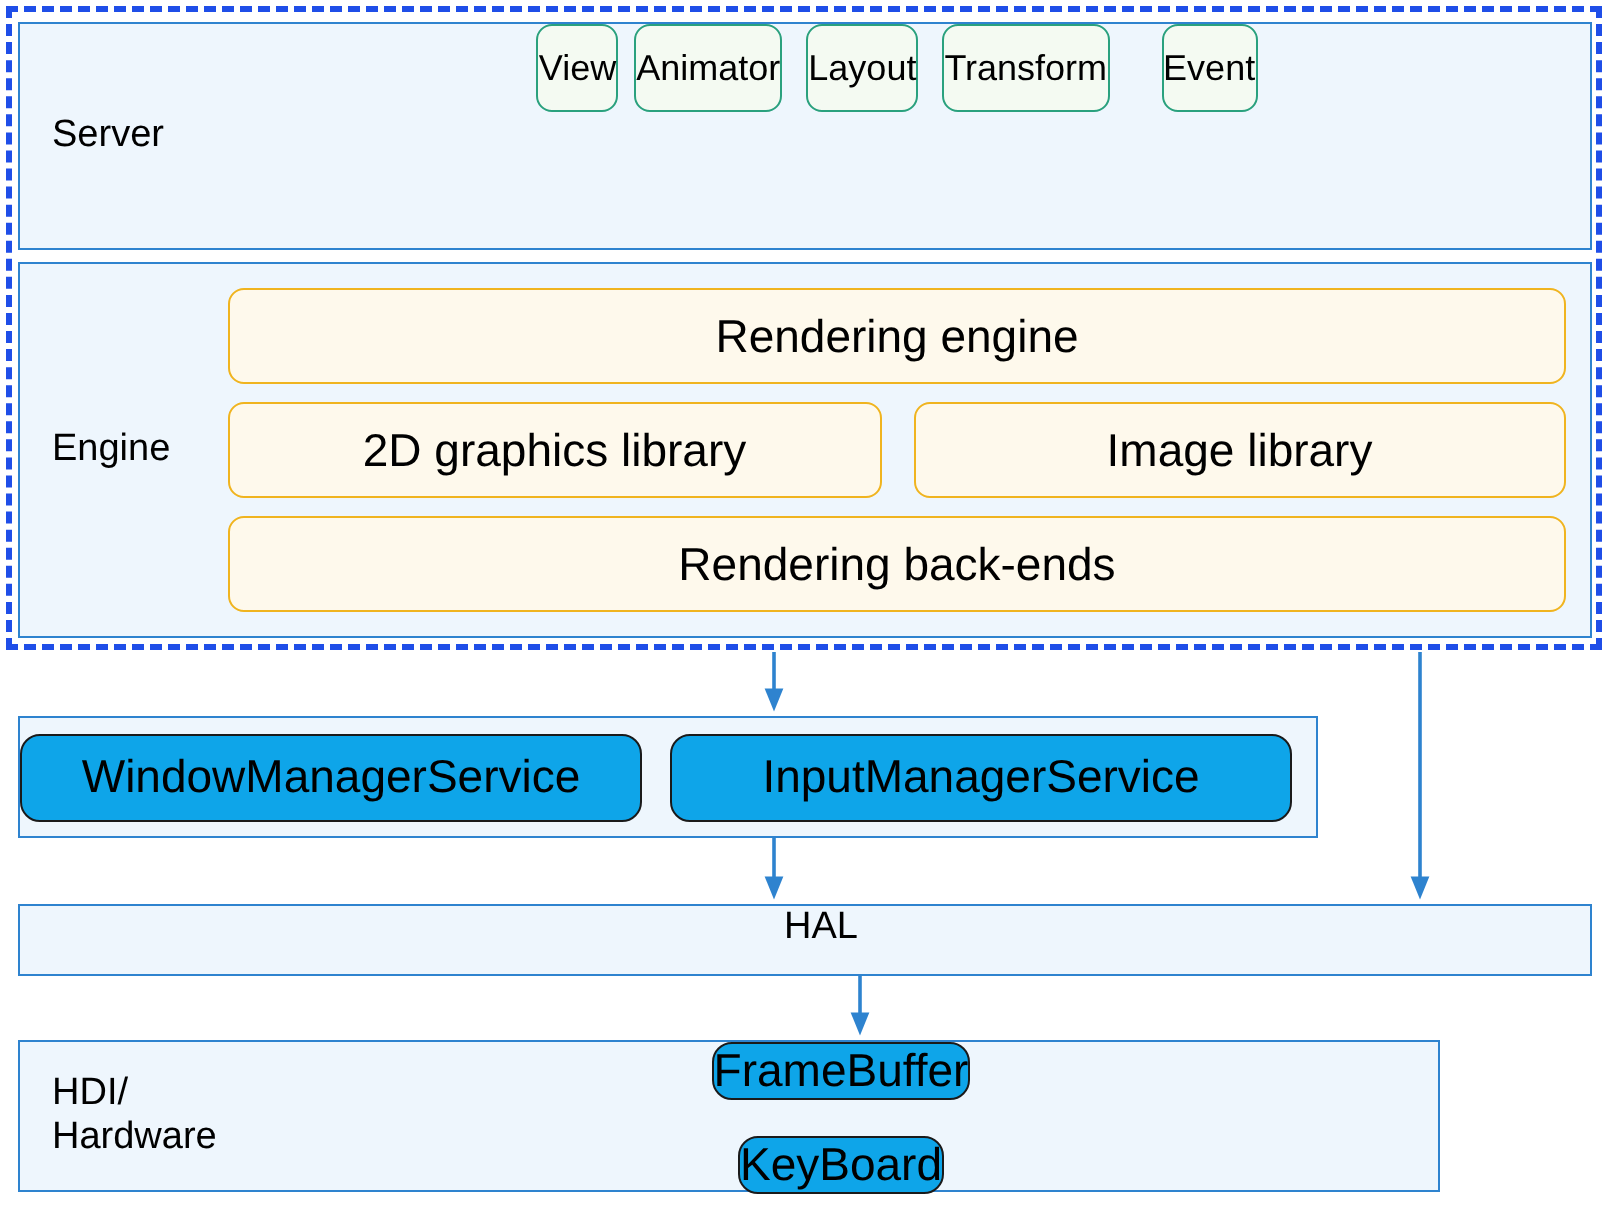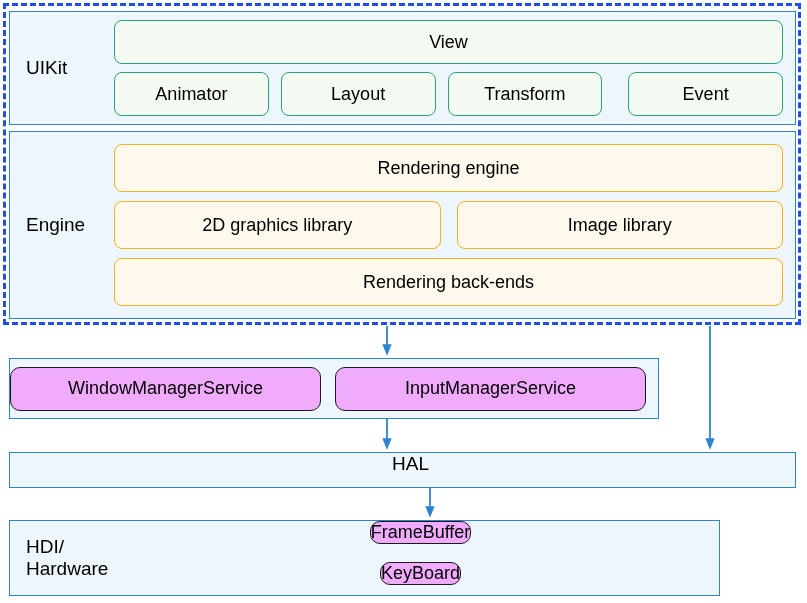--- a/index.html
+++ b/index.html
@@ -57,21 +57,21 @@
   
   #uikit-layer {
     left: 9px;
     top: 11px;
     width: 787px;
     height: 114px;
   }
   #uikit-label { width: 88px; }
   #uikit-body {
     display: flex;
-    flex-direction: column;
+    flex-direction: row;
     justify-content: center;
     gap: 8px;
     padding: 0 12px 0 0;
   }
   .uikit-row1 { display: flex; }
   .uikit-row2 { display: flex; gap: 12px; }
 
   .box-green {
     box-sizing: border-box;
     background: #f4faf2;
@@ -103,21 +103,21 @@
   .engine-row { display: flex; gap: 16px; }
 
   .box-yellow {
     box-sizing: border-box;
     background: #fef9ec;
     border: 1.3px solid #f0b41f;
     border-radius: 8px;
     display: flex;
     align-items: center;
     justify-content: center;
-    font-size: 18px;
+    font-size: 23px;
     color: #000;
     height: 48px;
   }
 
   
   #server-layer {
     left: 9px;
     top: 358px;
     width: 650px;
     height: 61px;
@@ -125,27 +125,27 @@
   #server-label { width: 100px; }
   #server-body {
     display: flex;
     align-items: center;
     gap: 14px;
     padding-right: 12px;
   }
 
   .box-white {
     box-sizing: border-box;
-    background: #f0abfc;
+    background: #0ea5e9;
     border: 1.5px solid #1a1a1a;
     border-radius: 10px;
     display: flex;
     align-items: center;
     justify-content: center;
-    font-size: 18px;
+    font-size: 23px;
     color: #000;
   }
 
   
   #hal-layer {
     left: 9px;
     top: 452px;
     width: 787px;
     height: 36px;
     flex-direction: column;
@@ -179,21 +179,21 @@
   }
 </style>
 </head>
 <body>
 
 <div id="canvas">
 
   <div class="dashed-frame"></div>
 
   <div class="layer" id="uikit-layer">
-    <div class="layer-label" id="uikit-label">UIKit</div>
+    <div class="layer-label" id="uikit-label">Server</div>
     <div class="layer-body" id="uikit-body">
       <div class="uikit-row1">
         <div class="box-green" style="width:100%;">View</div>
       </div>
       <div class="uikit-row2">
         <div class="box-green" style="flex:1 1 0;">Animator</div>
         <div class="box-green" style="flex:1 1 0;">Layout</div>
         <div class="box-green" style="flex:1 1 0;">Transform</div>
         <div class="box-green" style="flex:1 1 0;margin-left:14px;">Event</div>
       </div>

